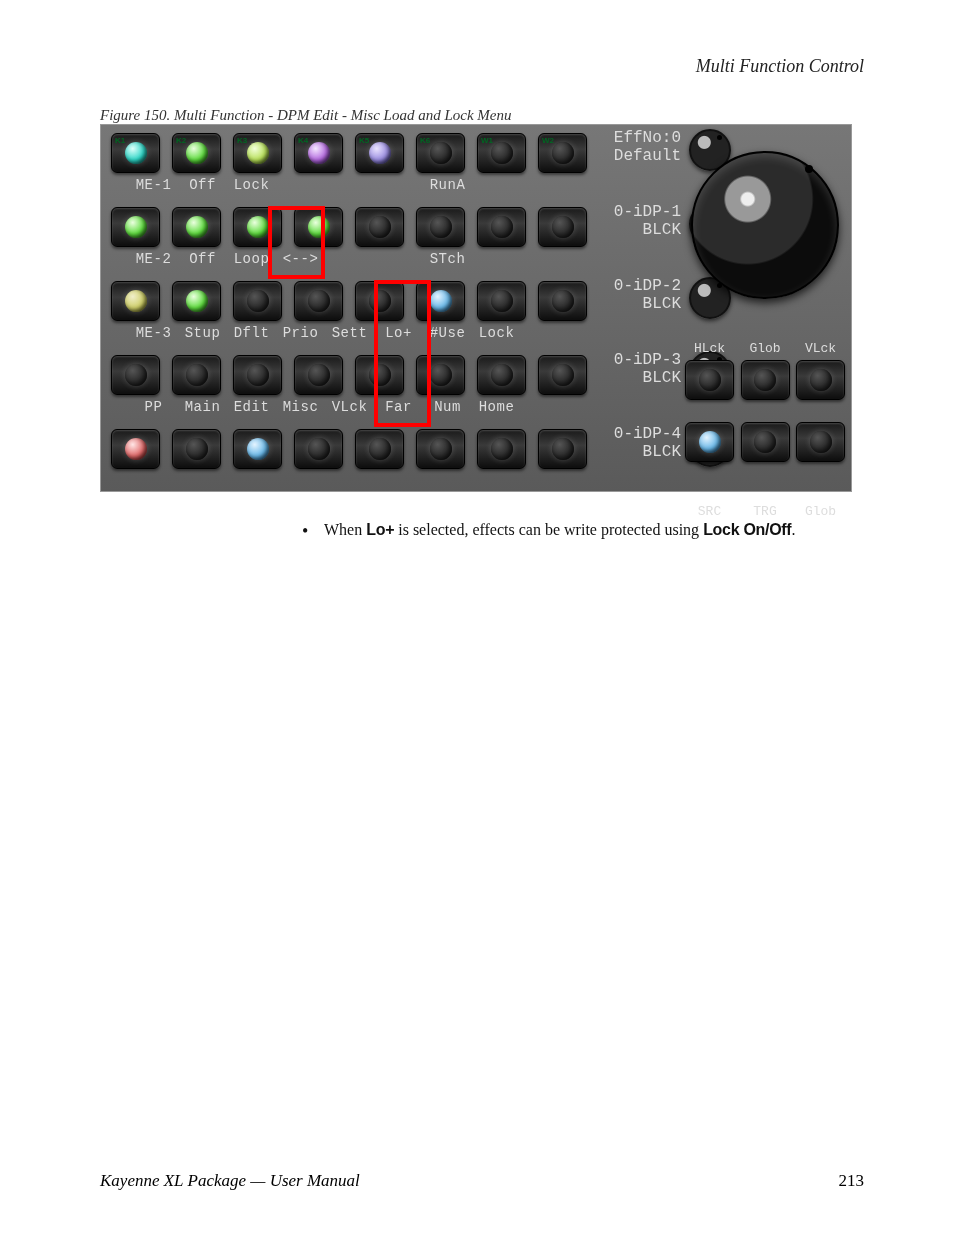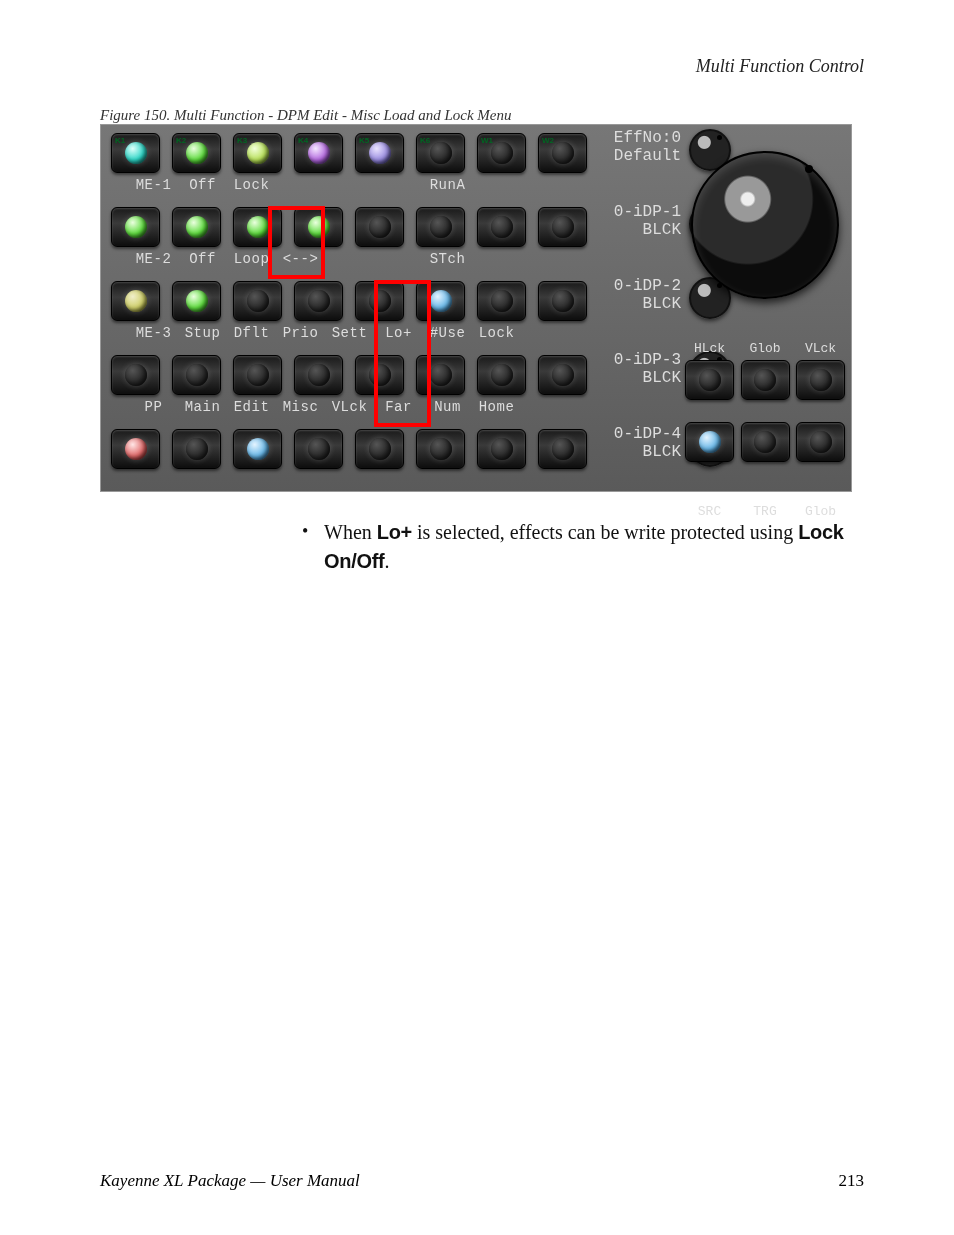--- a/index.html
+++ b/index.html
@@ -28,21 +28,21 @@
   .knob::after{content:"";position:absolute;width:5px;height:5px;border-radius:50%;background:#000;left:68%;top:10%;}
 
   .col-right { position:absolute; right:6px; top:6px; width:160px; }
   .big-knob { width:148px; height:148px; border-radius:50%; margin:20px auto 0; background: radial-gradient(circle at 38% 32%, #eee 0 6px, #999 8px 22px, #2b2b2b 24px 64px, #0c0c0c 66px 100%); border:2px solid #000; box-shadow: inset 0 4px 10px rgba(255,255,255,.15), 0 4px 8px rgba(0,0,0,.7); position:relative;}
   .big-knob::after{content:"";position:absolute;width:8px;height:8px;border-radius:50%;background:#000;left:78%;top:8%;}
   .rlabels, .rlabels2 { display:flex; justify-content:space-between; margin-top:42px; }
   .rcol { width:49px; text-align:center; font-size:13px; }
   .rbtns { display:flex; gap:4px; justify-content:space-between; margin-top:4px; }
 
   
-  .body-text { margin-left: 202px; margin-top: 26px; font-size: 20px; line-height: 1.45; color:#111; }
+  .body-text { margin-left: 202px; margin-top: 26px; font-size: 16px; line-height: 1.45; color:#111; }
   .body-text li { margin-bottom: 10px; list-style: none; position:relative; padding-left: 22px;}
   .body-text li::before { content:"•"; position:absolute; left:0; top:0; font-size:18px;}
   .cond { font-family: Arial, Helvetica, sans-serif; font-weight:bold; font-stretch: condensed; letter-spacing:-.3px; }
 
   .footer { position:absolute; bottom:44px; left:100px; right:90px; display:flex; justify-content:space-between; font-size:17px;gap:44px; }
   .footer .book { font-style: italic; }
 
   
   .c-cyan{background:radial-gradient(circle at 35% 30%,#dffffb,#2fd6c7 55%,#0a7a70);} 
   .c-green{background:radial-gradient(circle at 35% 30%,#eaffdf,#5fdc3f 55%,#1f7a10);} 

